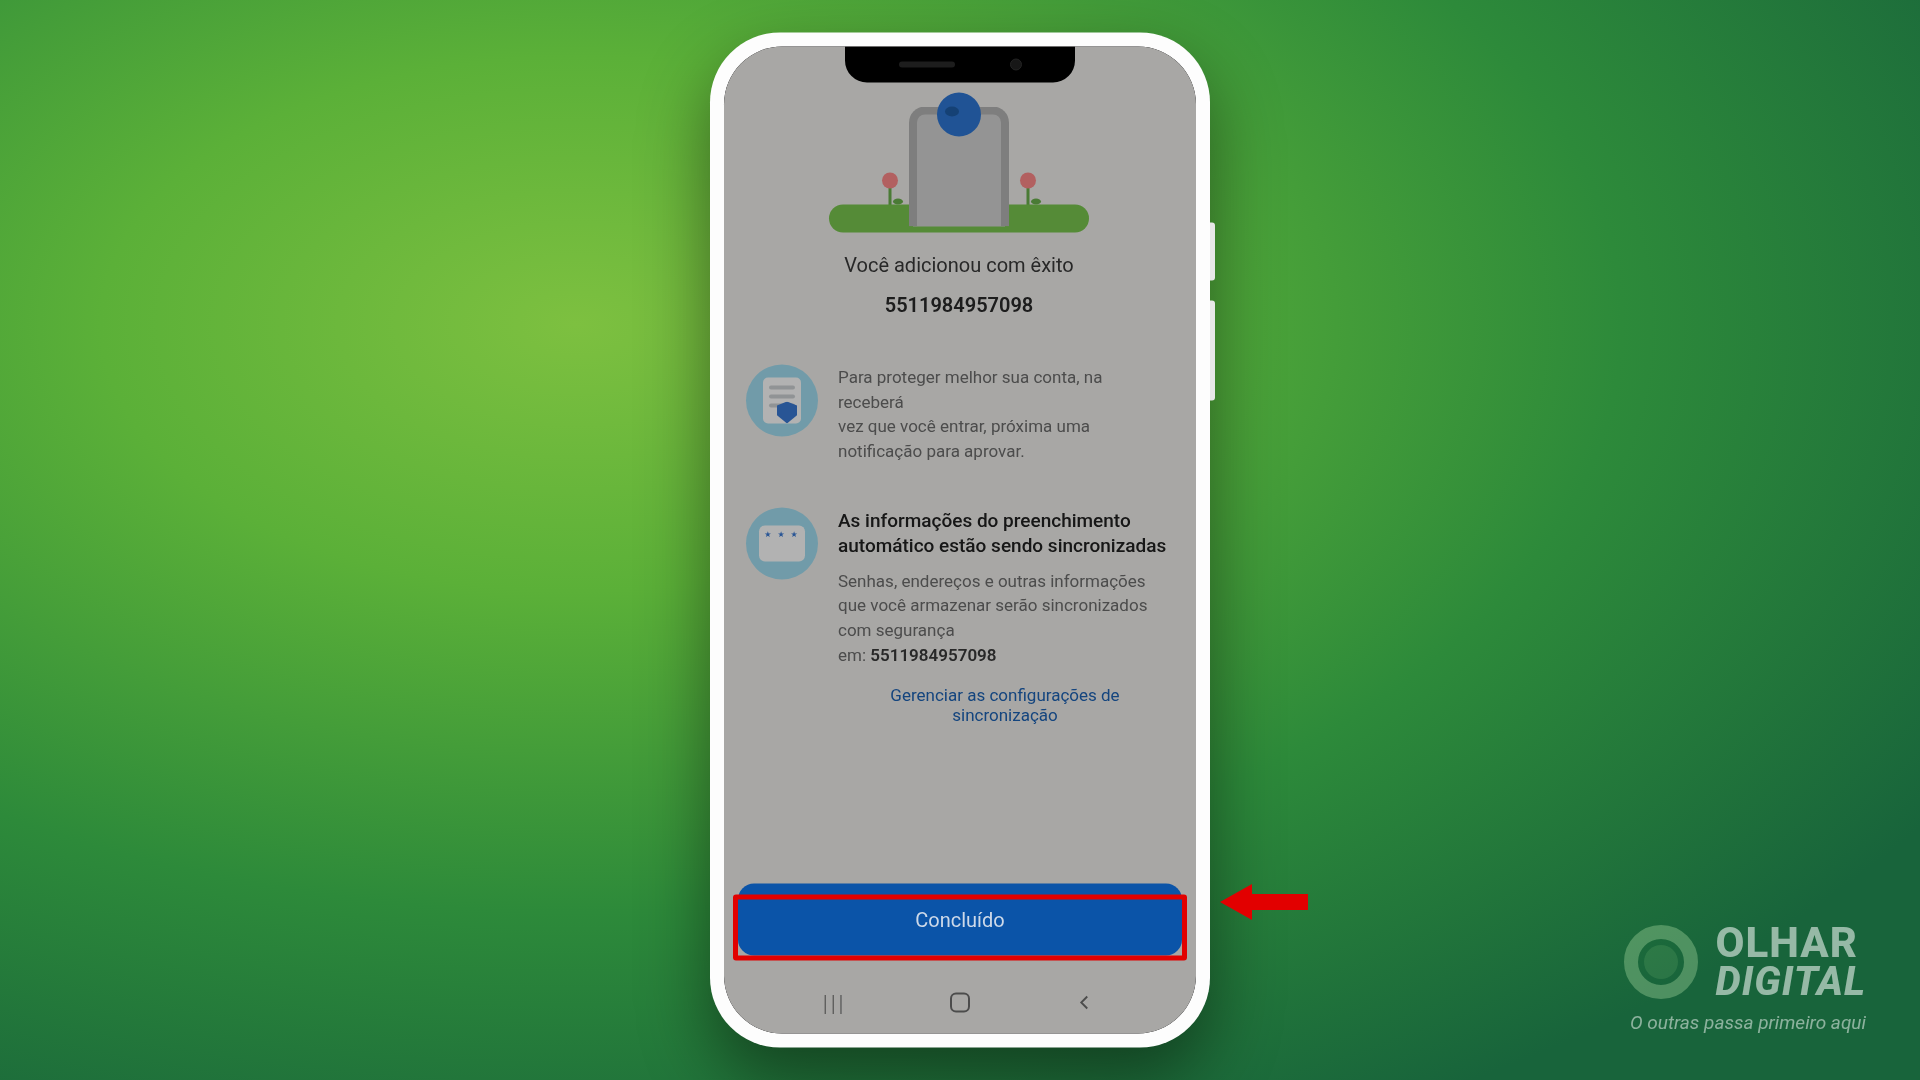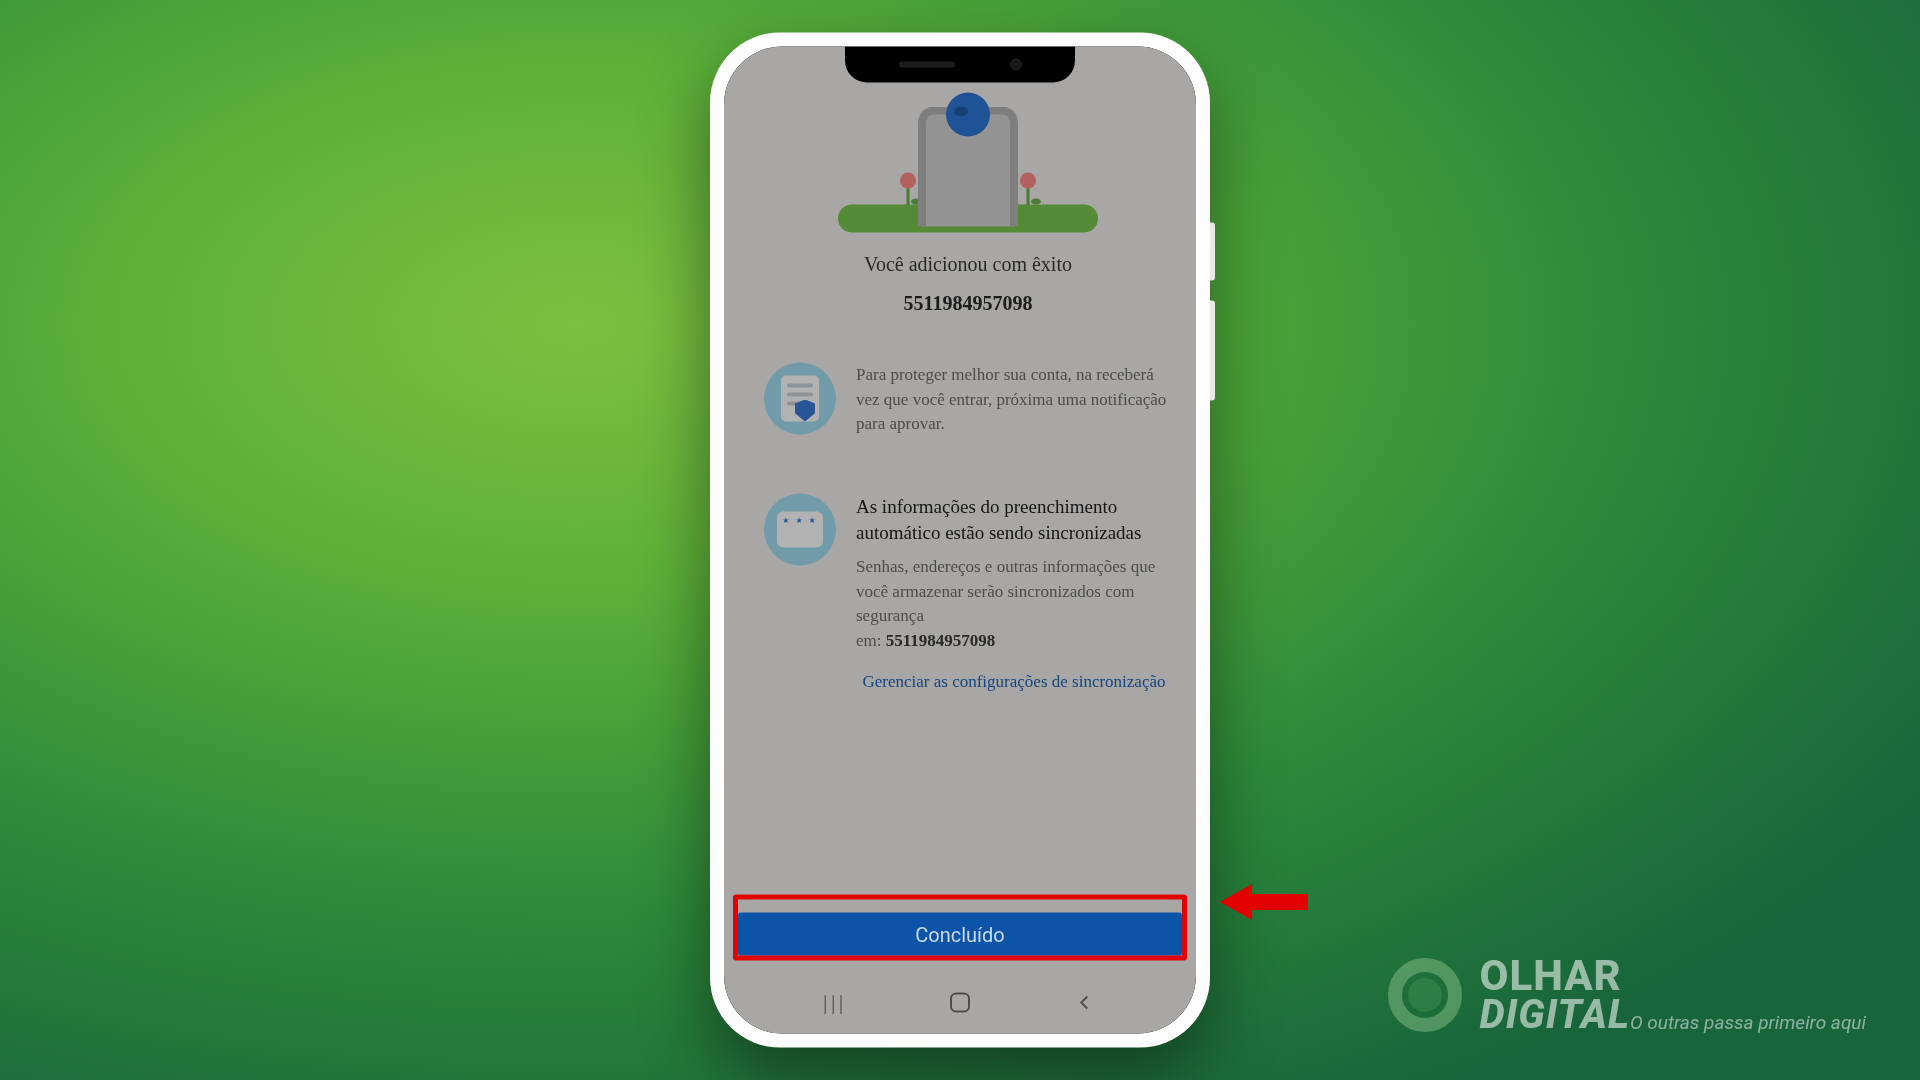--- a/index.html
+++ b/index.html
@@ -87,23 +87,22 @@
 
 .screen {
   position: absolute;
   inset: 0;
   background: #f1f0ed;
   overflow: hidden;
   border-radius: 58px;
 }
 .content {
   position: relative;
-  padding: 56px 24px 100px 40px;
+  padding: 56px 24px 100px 22px;
   color: #3a3a3a;
-  font-family: Liberation Serif, serif;
 }
 
 
 .hero {
   position: relative;
   width: 100%;
   height: 130px;
   display: flex;
   align-items: flex-end;
   justify-content: center;
@@ -196,21 +195,21 @@
   font-weight: 600;
   margin-top: 16px;
   color: #2a2a2a;
 }
 
 .feature {
   display: flex;
   gap: 20px;
   margin-top: 48px;
 }
-.feature + .feature { margin-top: 57px; }
+.feature + .feature { margin-top: 44px; }
 .feature-icon {
   flex-shrink: 0;
   width: 72px;
   height: 72px;
   background: #a3dff2;
   border-radius: 50%;
   position: relative;
   display:flex;
   align-items:center;
   justify-content:center;
@@ -274,25 +273,25 @@
   color: #1e63b5;
   text-align: center;
 }
 
 
 .done-btn {
   position: absolute;
   left: 14px;
   right: 14px;
   bottom: 78px;
-  height: 43px;
+  height: 72px;
   background: #0b54a8;
   color: #cdd9e9;
   font-size: 20px;
-  border-radius: 3px;
+  border-radius: 16px;
   display: flex;
   align-items: center;
   justify-content: center;
   z-index: 30;
 }
 .highlight {
   position: absolute;
   left: 9px;
   right: 9px;
   bottom: 73px;
@@ -331,21 +330,21 @@
   z-index: 50;
 }
 .red-arrow svg { width: 100%; height: 100%; }
 
 
 .brand {
   position: absolute;
   right: 54px;
   bottom: 46px;
   display: flex;
-  flex-direction: row;
+  flex-direction: column;
   align-items: flex-end;
 }
 .brand-row {
   display: flex;
   align-items: center;
   gap: 18px;
 }
 .brand-mark {
   width: 74px;
   height: 74px;

